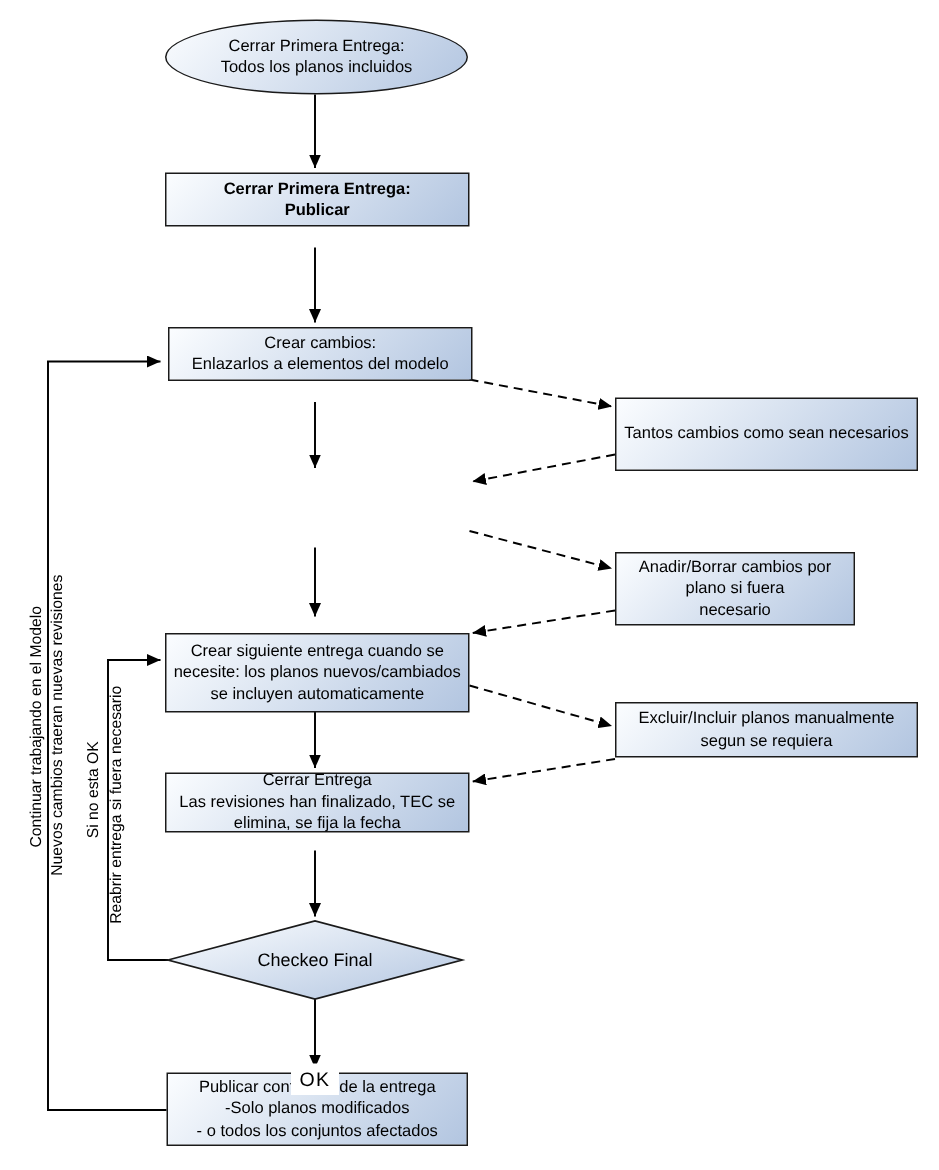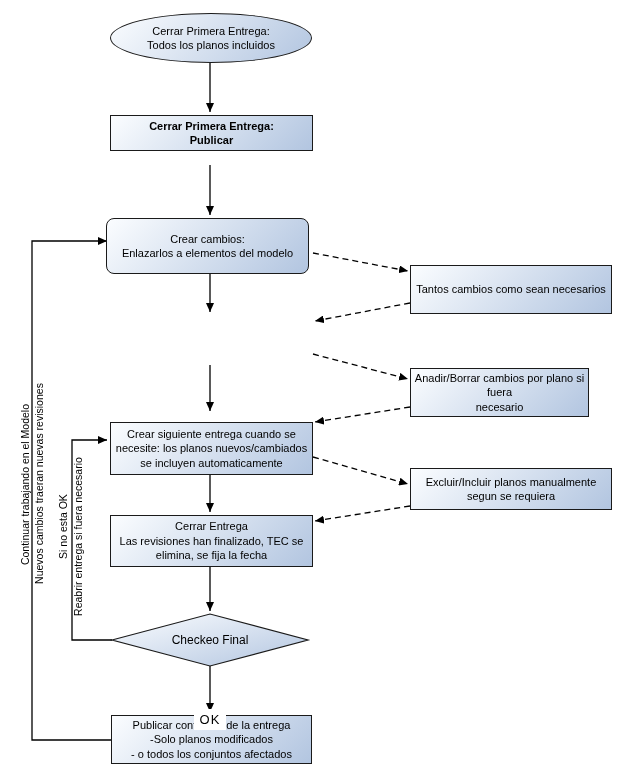--- a/index.html
+++ b/index.html
@@ -21,29 +21,29 @@
     position:absolute;z-index:1;display:flex;align-items:center;justify-content:center;
     background:linear-gradient(135deg,var(--node-fill-light) 0%,var(--node-fill-dark) 100%);
     border:1.4px solid var(--node-border);box-sizing:border-box;
     text-align:center;font-size:11px;line-height:14.5px;
   }
   .lbl{white-space:pre-line;}
   .ellipse{border-radius:50%;border-width:1.8px;}
   
   #n-start   {left:110px;top:13px; width:202px;height:50px;}
   #n-box1    {left:110px;top:115px;width:203px;height:36px;font-weight:bold;}
-  #n-box2    {left:106px;top:218px;width:203px;height:56px;border-radius:8px;}
+  #n-box2    {left:112px;top:218px;width:203px;height:36px;}
   #n-box3    {left:110px;top:315px;width:203px;height:50px;}
   #n-box4    {left:110px;top:414px;width:203px;height:53px;margin-top:8px;}
-  #n-box5    {left:110px;top:515px;width:203px;height:52px;}
+  #n-box5    {left:110px;top:515px;width:203px;height:40px;}
   #n-box6    {left:111px;top:715px;width:201px;height:49px;}
   
   #n-rbox1   {left:410px;top:265px;width:202px;height:49px;}
-  #n-rbox2   {left:410px;top:368px;width:179px;height:49px;}
-  #n-rbox3   {left:410px;top:468px;width:202px;height:42px;}
+  #n-rbox2   {left:410px;top:368px;width:160px;height:49px;}
+  #n-rbox3   {left:410px;top:468px;width:202px;height:37px;}
   
   #n-diamond-label{
     position:absolute;z-index:1;left:140px;top:632px;width:140px;height:16px;
     display:flex;align-items:center;justify-content:center;
     font-size:12px;text-align:left;
   }
   
   #ok-label{
     position:absolute;z-index:2;left:194px;top:676px;width:32px;height:21px;
     background:var(--bg);display:flex;align-items:center;justify-content:center;

